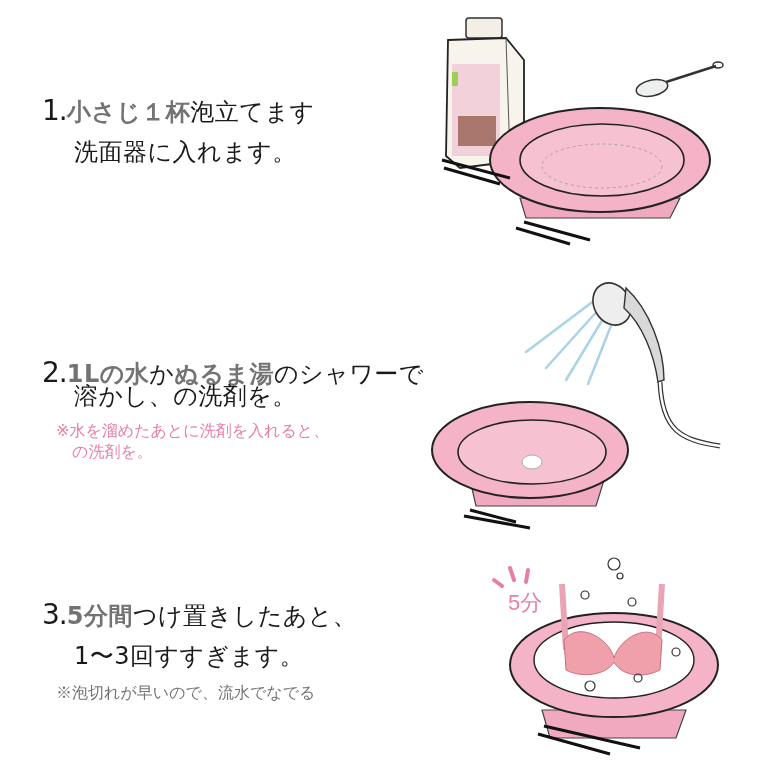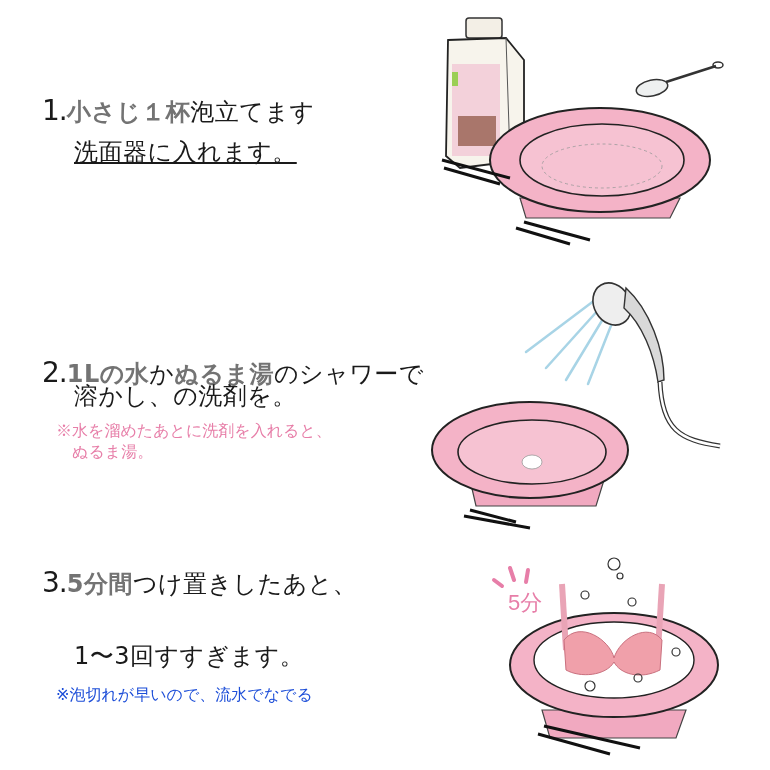--- a/index.html
+++ b/index.html
@@ -5,48 +5,48 @@
     html, body { margin: 0; padding: 0; }
     body {
       width: 770px; height: 770px; background: #ffffff; position: relative; overflow: hidden;
       font-family: "DejaVu Sans", "Liberation Sans", sans-serif; color: #1a1a1a;
     }
     .step { position: absolute; left: 0; width: 440px; }
     .line { position: absolute; white-space: nowrap; font-size: 24px; letter-spacing: 0.5px; }
     .num { font-size: 28px; font-weight: normal; color: #1a1a1a; letter-spacing: -1px; }
     .pink { color: #737373; font-weight: bold; }
     .note { position: absolute; white-space: nowrap; font-size: 16px; line-height: 21px; }
-    .note.pinknote { color: #e77ea8; font-family: Liberation Serif, serif; }
-    .note.dark { color: #1d4ed8; }
+    .note.pinknote { color: #e77ea8; }
+    .note.dark { color: #737373; font-family: Liberation Mono, monospace; }
     .illus { position: absolute; }
     svg { display: block; }
   </style>
 </head>
 <body>
 
 <div class="step">
   <div class="line" style="left:42px; top:94px;">
     <span class="num">1.</span><span class="pink">小さじ１杯</span><span>泡立てます</span>
   </div>
-  <div class="line" style="left:74px; top:136px;text-decoration:underline;">洗面器に入れます。</div>
+  <div class="line" style="left:74px; top:136px;">洗面器に入れます。</div>
 </div>
 
 <div class="step">
   <div class="line" style="left:42px; top:356px;">
     <span class="num">2.</span><span class="pink">1Lの水</span><span>か</span><span class="pink">ぬるま湯</span><span>のシャワーで</span>
   </div>
   <div class="line" style="left:74px; top:380px;">溶かし、の洗剤を。</div>
   <div class="note pinknote" style="left:56px; top:420px;">
     <div>※水を溜めたあとに洗剤を入れると、</div>
-    <div>　ぬるま湯。</div>
+    <div>　の洗剤を。</div>
   </div>
 </div>
 
 <div class="step">
-  <div class="line" style="left:42px; top:566px;">
+  <div class="line" style="left:42px; top:598px;">
     <span class="num">3.</span><span class="pink">5分間</span><span>つけ置きしたあと、</span>
   </div>
   <div class="line" style="left:74px; top:640px;">1〜3回すすぎます。</div>
   <div class="note dark" style="left:56px; top:684px;">
     <div>※泡切れが早いので、流水でなでる</div>
   </div>
 </div>
 
 <div class="illus" style="left:430px; top:10px;">
   <svg width="310" height="240" viewBox="0 0 310 240">

